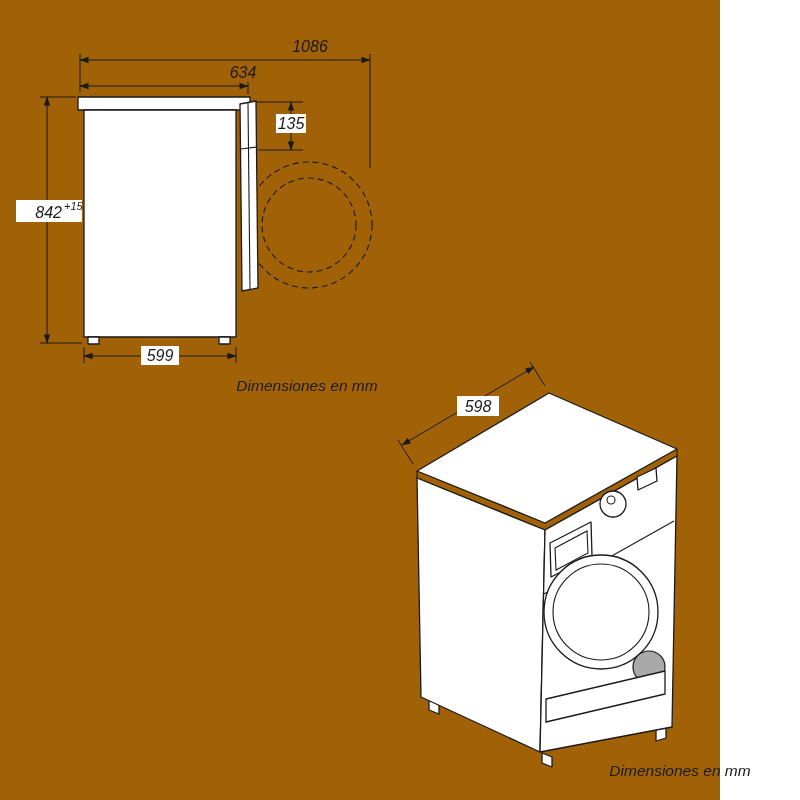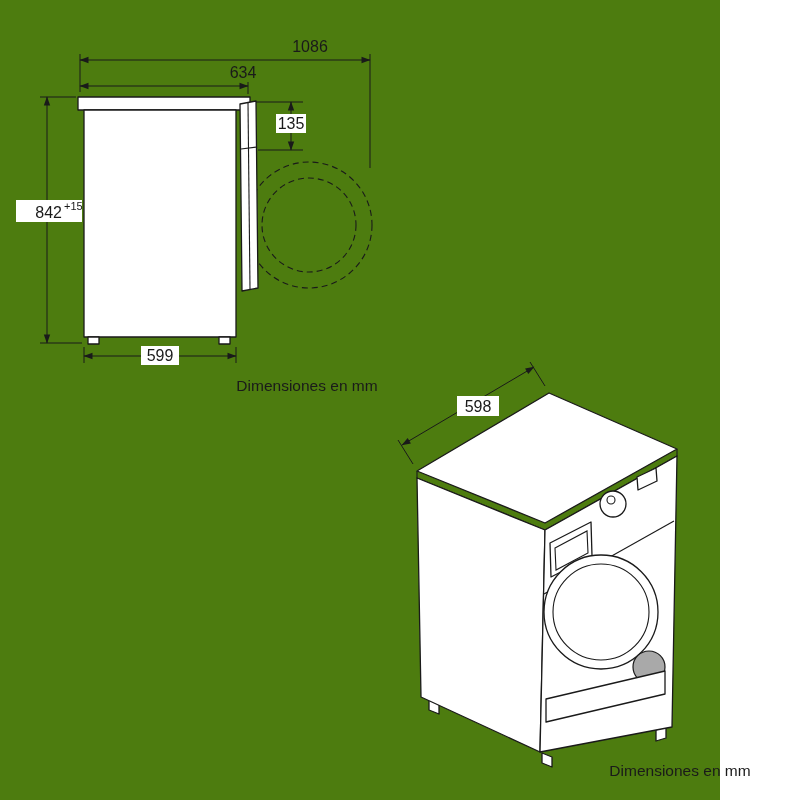--- a/index.html
+++ b/index.html
@@ -1,16 +1,16 @@
 <!DOCTYPE html>
 <html><head>
 <meta charset="utf-8">
 <style>
   html, body { margin: 0; padding: 0; background: #ffffff; }
-  .stage { width: 720px; height: 800px; background: #4d7c0f; position: relative; }
+  .stage { width: 720px; height: 800px; background: #a16207; position: relative; font-style: italic; }
   svg { display: block; }
   text {
     font-family: "Liberation Sans", sans-serif;
     fill: #1a1a1a;
   }
   .num { font-size: 16px; text-anchor: middle; }
   .num-end { font-size: 16px; text-anchor: end; }
   .sup { font-size: 11px; text-anchor: start; }
   .cap { font-size: 15.5px; text-anchor: middle; }
   .outline { fill: #ffffff; stroke: #1a1a1a; stroke-width: 1.3; stroke-linejoin: round; }

